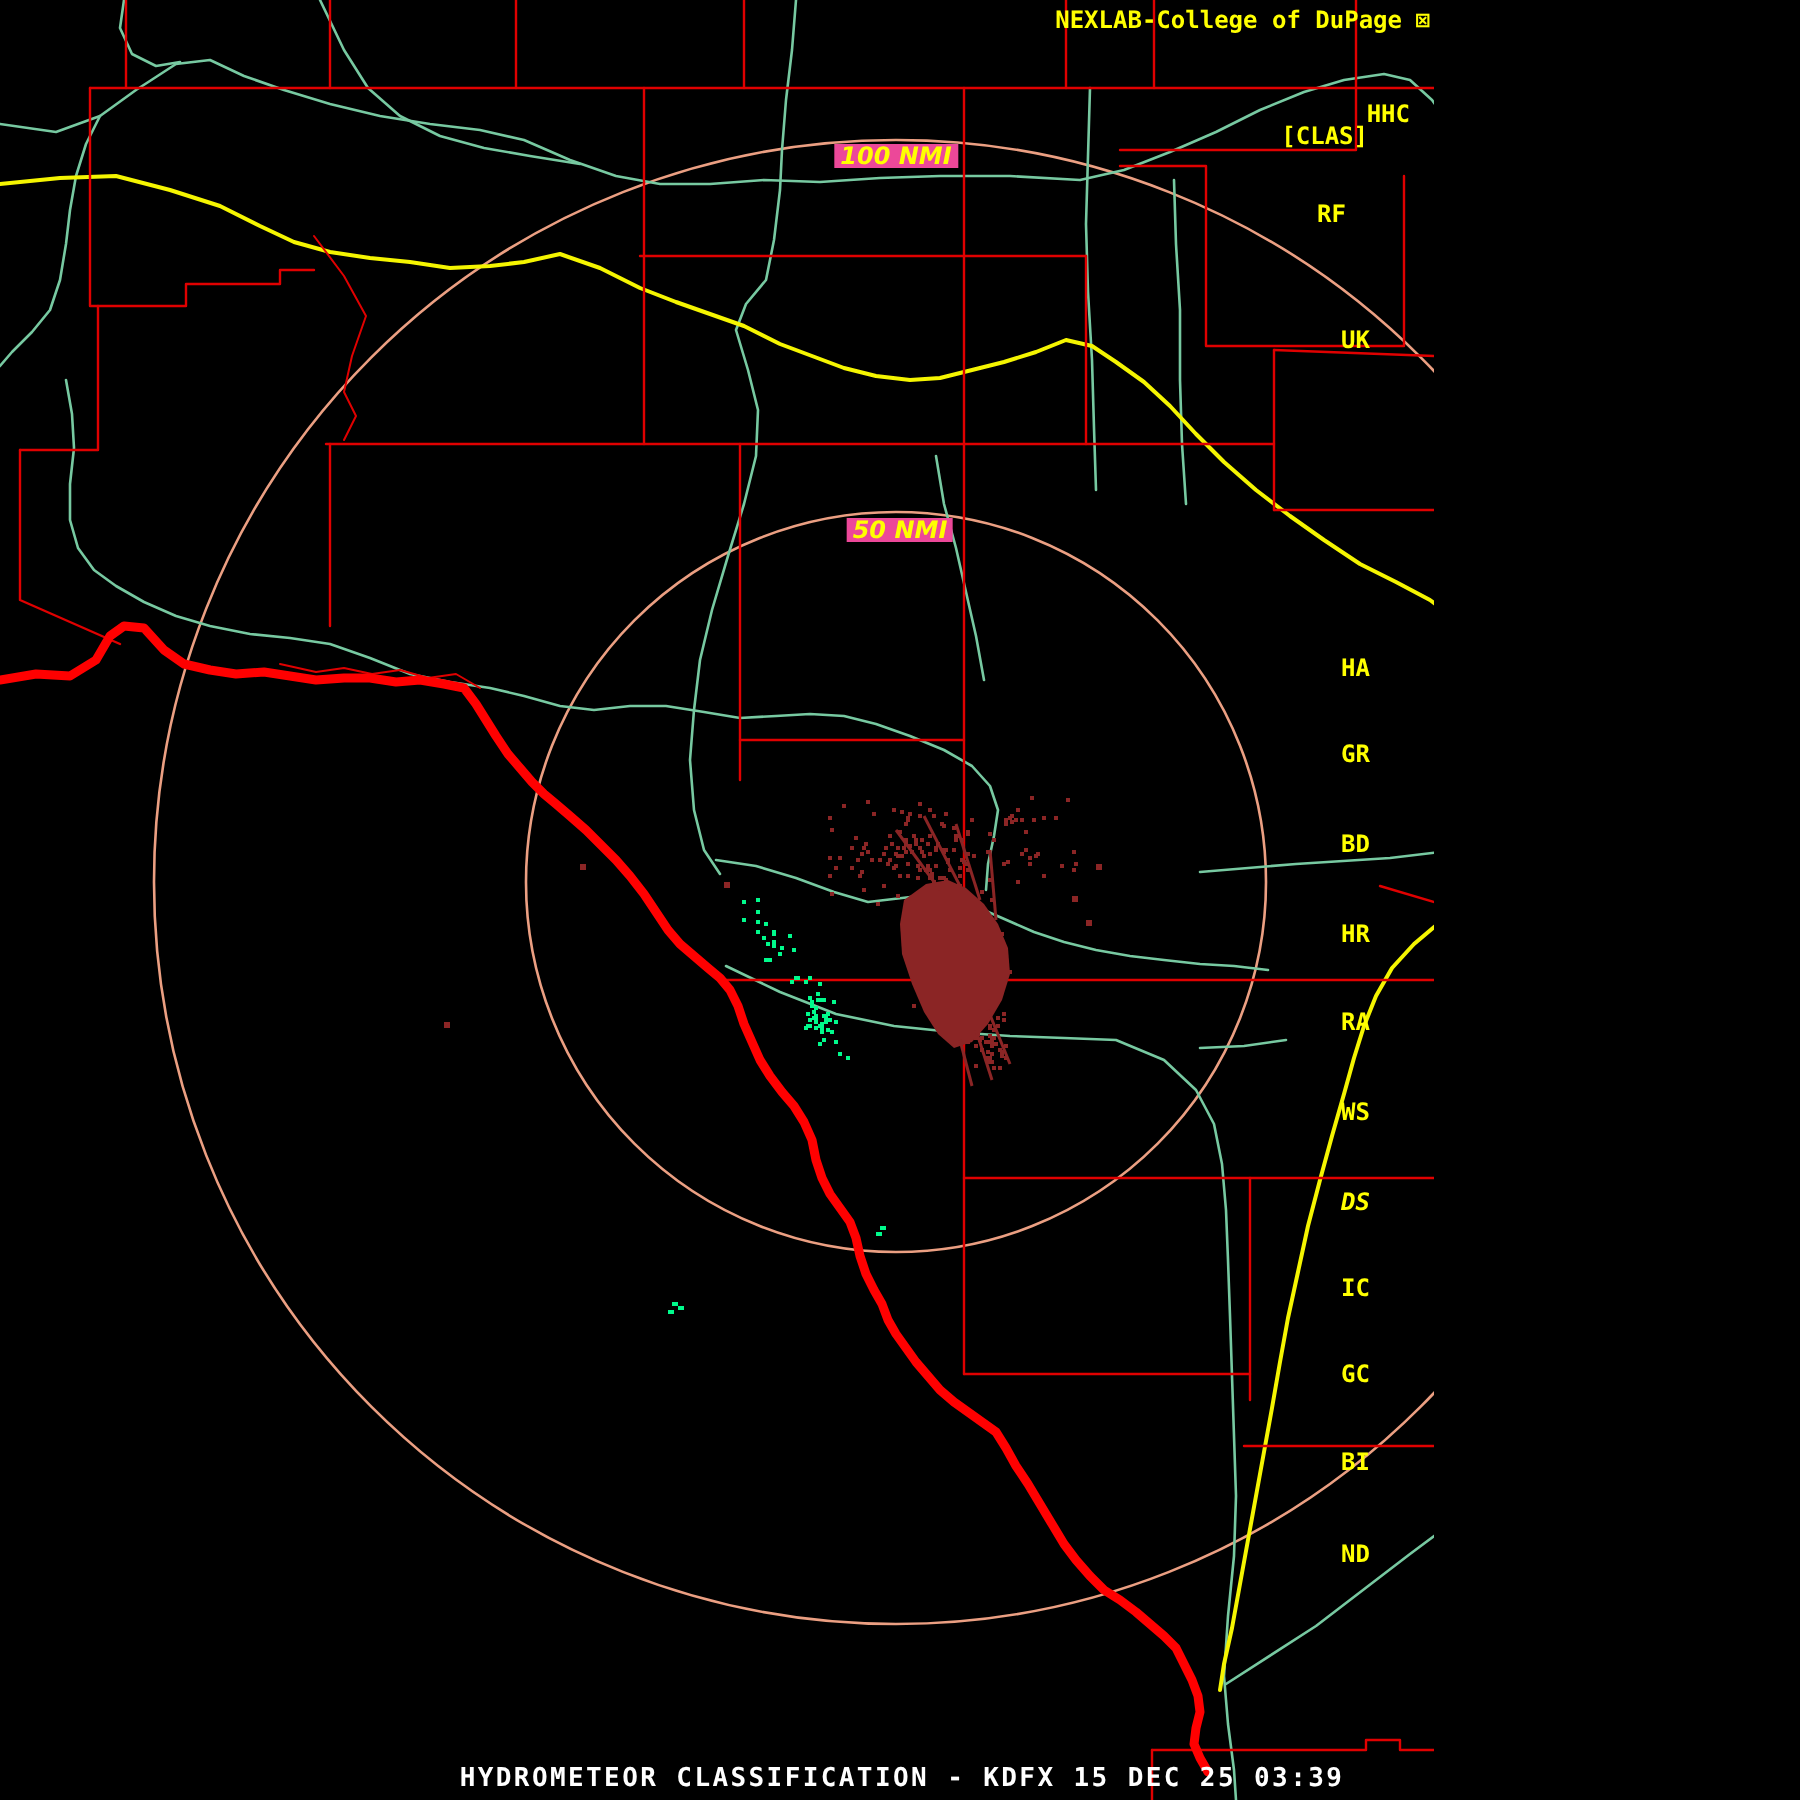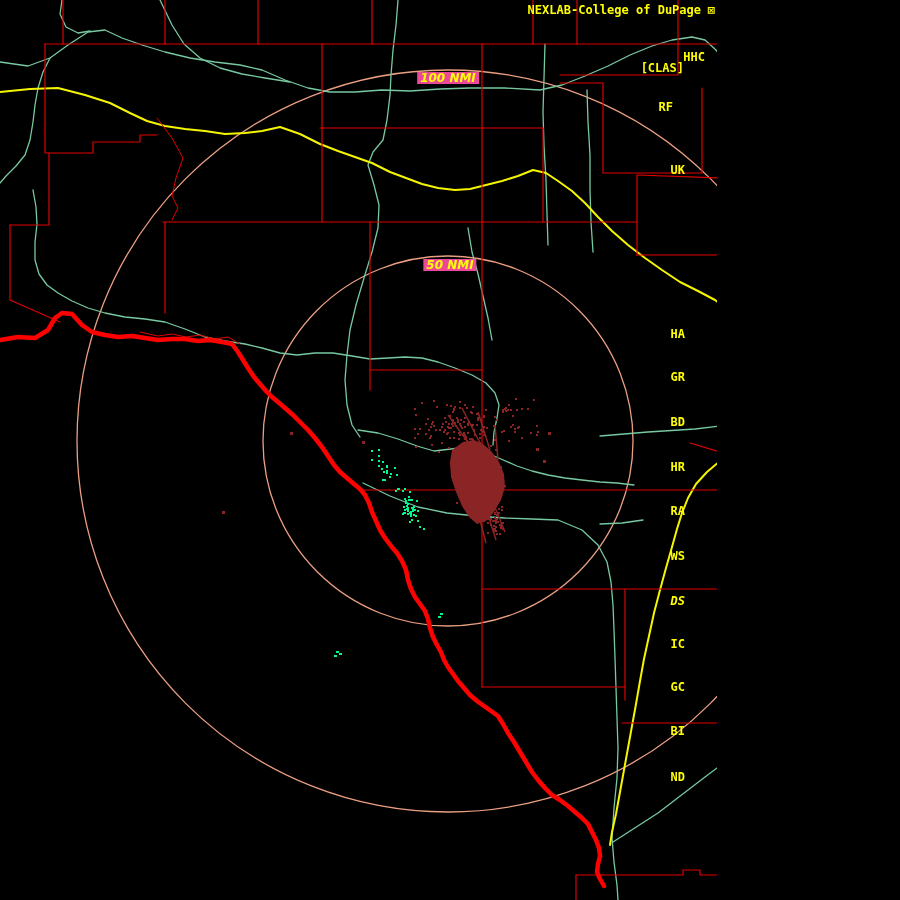--- a/index.html
+++ b/index.html
@@ -490,20 +490,21 @@
       <div class="seg" style="top: 360px; height: 45px; background: rgb(0, 176, 0);"></div>
       <div class="seg" style="top: 405px; height: 57px; background: rgb(0, 250, 140);"></div>
       <div class="seg" style="top: 462px; height: 44px; background: rgb(30, 144, 255);"></div>
       <div class="seg" style="top: 506px; height: 46px; background: rgb(232, 232, 232);"></div>
       <div class="seg" style="top: 552px; height: 44px; background: rgb(255, 182, 193);"></div>
       <div class="seg" style="top: 596px; height: 44px; background: rgb(128, 128, 128);"></div>
       <div class="seg" style="top: 640px; height: 44px; background: rgb(139, 37, 37);"></div>
       <div class="seg" style="top: 684px; height: 32px; background: rgb(0, 0, 0);"></div>
     </div>
 
+  <div id="status-bar">HYDROMETEOR CLASSIFICATION - KDFX 15 DEC 25 03:39</div>
 <div class="ylabel" style="top: 101px; right: 44px;">RF</div>
     <div class="ylabel" style="top: 164px; right: 32px;">UK</div>
     <div class="ylabel" style="top: 328px; right: 32px;">HA</div>
     <div class="ylabel" style="top: 371px; right: 32px;">GR</div>
     <div class="ylabel" style="top: 416px; right: 32px;">BD</div>
     <div class="ylabel" style="top: 461px; right: 32px; text-align: center;">HR</div>
     <div class="ylabel" style="top: 505px; right: 32px;">RA</div>
     <div class="ylabel" style="top: 550px; right: 32px;">WS</div>
     <div class="ylabel" style="top: 595px; right: 32px; font-style: italic;">DS</div>
     <div class="ylabel" style="top: 638px; right: 32px;">IC</div>

